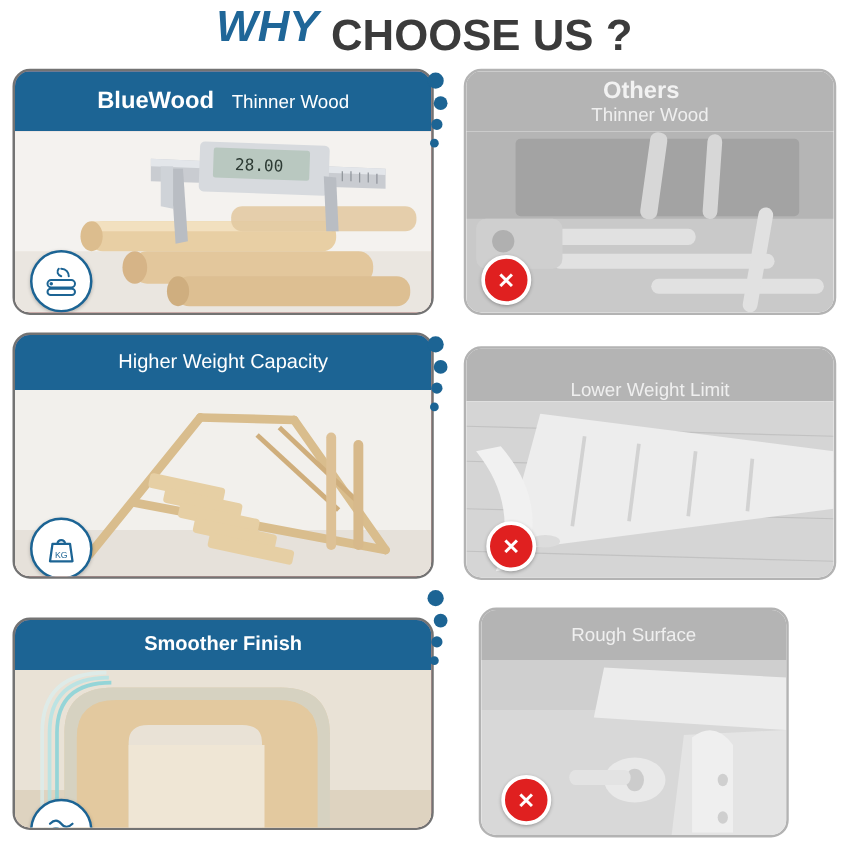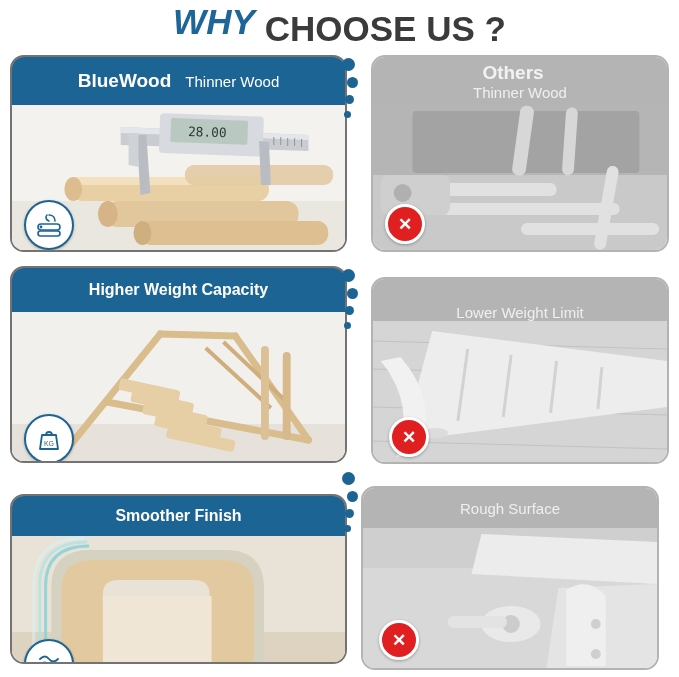--- a/index.html
+++ b/index.html
@@ -183,21 +183,21 @@
       </g>
       <rect x="8" y="70" width="70" height="40" rx="8" fill="#cfcfcf"></rect>
       <circle cx="30" cy="88" r="9" fill="#b0b0b0"></circle>
     </svg>
   </div>
   <div class="xmark" style="left:12px;top:147px;">✕</div>
 </div>
 
 <div class="card blue" style="left:10px;top:266px;width:337px;height:197px;">
   <div class="cardhead" style="height:44px;">
-    <span class="headlabel" style="font-size:16px;font-weight:bold;">Higher Weight Capacity</span>
+    <span class="headlabel" style="font-size:16px;font-weight:normal;">Higher Weight Capacity</span>
   </div>
   <div class="photo" style="top:44px;height:149px;background:linear-gradient(180deg,#f3f1ee 0%,#ebe7e1 100%);">
     <svg class="fill" viewBox="0 0 337 149" preserveAspectRatio="none">
       <rect x="0" y="0" width="337" height="149" fill="#f2f0ec"></rect>
       <rect x="0" y="112" width="337" height="37" fill="#e6e1da"></rect>
 
       <g stroke="#d9bd8d" stroke-width="7" fill="none" stroke-linecap="round">
         <line x1="60" y1="132" x2="150" y2="22"></line>
         <line x1="300" y1="128" x2="226" y2="24"></line>
         <line x1="150" y1="22" x2="226" y2="24"></line>
@@ -288,21 +288,21 @@
   </div>
 </div>
 
 <div class="dots" style="left:336px;top:470px;width:28px;height:72px;">
   <div class="dot" style="left:6px;top:2px;width:13px;height:13px;"></div>
   <div class="dot" style="left:11px;top:21px;width:11px;height:11px;"></div>
   <div class="dot" style="left:9px;top:39px;width:9px;height:9px;"></div>
   <div class="dot" style="left:8px;top:55px;width:7px;height:7px;"></div>
 </div>
 
-<div class="card grey" style="left:361px;top:486px;width:298px;height:184px;">
+<div class="card grey" style="left:383px;top:486px;width:248px;height:184px;">
   <div class="cardhead" style="height:40px;">
     <span class="headlabel" style="font-size:15px;">Rough Surface</span>
   </div>
   <div class="photo gsc" style="top:40px;height:140px;">
     <svg class="fill" viewBox="0 0 298 140" preserveAspectRatio="none">
       <rect x="0" y="0" width="298" height="140" fill="#d8d8d8"></rect>
       <rect x="0" y="0" width="298" height="40" fill="#cfcfcf"></rect>
       <path d="M120 6 L298 14 L298 56 L110 46 Z" fill="#ececec"></path>
       <path d="M198 60 L298 56 L298 140 L186 140 Z" fill="#e4e4e4"></path>
       <path d="M206 62 q22 -14 40 6 l0 70 -40 0 Z" fill="#efefef"></path>

